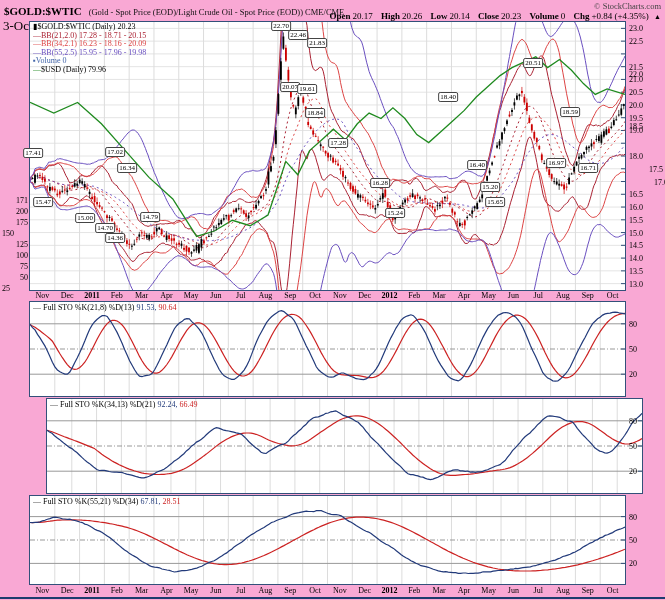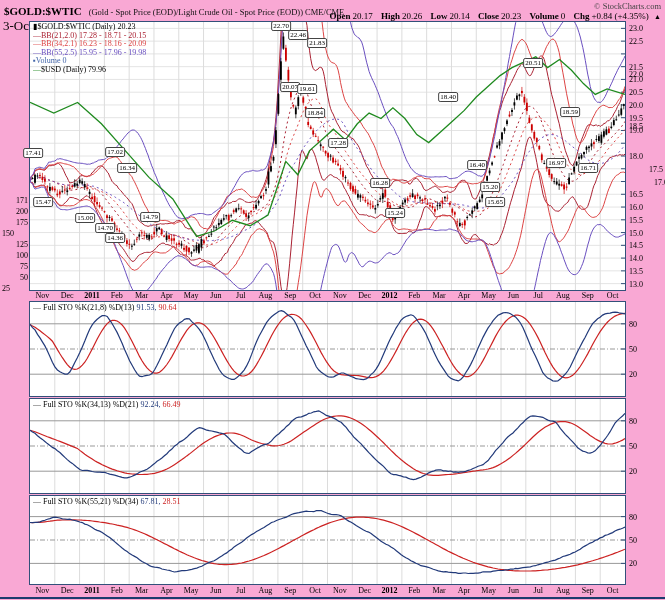--- a/index.html
+++ b/index.html
@@ -701,21 +701,21 @@
         <line x1="0" y1="72.2" x2="595" y2="72.2" stroke="#999999" stroke-width="1"></line>
         <line x1="591" y1="72.2" x2="595" y2="72.2" stroke="#33507a" stroke-width="1"></line>
         <polyline points="0.0,22.4 2.5,24.0 5.0,25.3 7.5,27.1 10.0,28.8 12.4,30.7 14.9,32.6 17.4,34.6 19.9,36.8 22.4,39.2 24.9,43.4 27.4,47.6 29.9,51.8 32.4,55.7 34.9,59.3 37.3,62.6 39.8,65.2 42.3,66.8 44.8,67.4 47.3,67.0 49.8,65.5 52.3,63.2 54.8,60.2 57.3,56.3 59.7,51.8 62.2,46.9 64.7,41.9 67.2,37.0 69.7,32.5 72.2,28.3 74.7,24.6 77.2,21.6 79.7,19.5 82.2,18.4 84.6,18.3 87.1,19.0 89.6,20.6 92.1,23.0 94.6,26.2 97.1,30.2 99.6,34.7 102.1,39.6 104.6,44.6 107.1,49.5 109.5,54.4 112.0,58.8 114.5,62.6 117.0,65.8 119.5,68.4 122.0,70.2 124.5,71.1 127.0,71.1 129.5,70.2 131.9,68.3 134.4,65.7 136.9,62.5 139.4,58.8 141.9,54.6 144.4,50.0 146.9,45.2 149.4,40.5 151.9,36.1 154.4,32.1 156.8,28.4 159.3,25.4 161.8,23.0 164.3,21.5 166.8,20.8 169.3,20.8 171.8,21.6 174.3,23.1 176.8,25.3 179.2,28.2 181.7,31.8 184.2,35.8 186.7,40.1 189.2,44.7 191.7,49.4 194.2,54.0 196.7,58.4 199.2,62.5 201.7,66.1 204.1,69.1 206.6,71.5 209.1,73.1 211.6,73.9 214.1,74.0 216.6,73.3 219.1,71.8 221.6,69.5 224.1,66.4 226.5,62.6 229.0,58.3 231.5,53.7 234.0,48.9 236.5,43.8 239.0,38.8 241.5,33.8 244.0,29.3 246.5,25.1 249.0,21.5 251.4,18.4 253.9,15.9 256.4,14.1 258.9,13.0 261.4,12.4 263.9,12.5 266.4,13.3 268.9,14.8 271.4,17.0 273.8,20.0 276.3,23.5 278.8,27.4 281.3,31.6 283.8,36.2 286.3,41.1 288.8,46.1 291.3,50.9 293.8,55.3 296.3,59.3 298.7,62.9 301.2,66.1 303.7,68.7 306.2,70.6 308.7,71.9 311.2,72.6 313.7,72.9 316.2,73.1 318.7,73.2 321.2,73.3 323.6,73.3 326.1,73.5 328.6,73.7 331.1,74.1 333.6,74.6 336.1,75.2 338.6,75.6 341.1,75.7 343.6,75.4 346.0,74.6 348.5,73.4 351.0,71.5 353.5,69.1 356.0,66.0 358.5,62.3 361.0,58.1 363.5,53.7 366.0,49.1 368.5,44.3 370.9,39.4 373.4,34.7 375.9,30.3 378.4,26.5 380.9,23.1 383.4,20.4 385.9,18.5 388.4,17.4 390.9,17.1 393.3,17.6 395.8,18.9 398.3,21.0 400.8,23.9 403.3,27.4 405.8,31.5 408.3,36.0 410.8,40.7 413.3,45.3 415.8,50.1 418.2,54.8 420.7,59.3 423.2,63.3 425.7,66.8 428.2,69.8 430.7,72.2 433.2,73.8 435.7,74.6 438.2,74.6 440.6,73.8 443.1,72.1 445.6,69.7 448.1,66.5 450.6,62.8 453.1,58.4 455.6,53.7 458.1,48.8 460.6,43.9 463.1,39.1 465.5,34.4 468.0,30.0 470.5,26.0 473.0,22.5 475.5,19.5 478.0,17.1 480.5,15.2 483.0,14.0 485.5,13.2 487.9,13.1 490.4,13.7 492.9,14.9 495.4,16.8 497.9,19.4 500.4,22.7 502.9,26.5 505.4,30.8 507.9,35.4 510.4,40.4 512.8,45.7 515.3,51.0 517.8,56.0 520.3,60.6 522.8,64.8 525.3,68.3 527.8,71.4 530.3,73.7 532.8,75.2 535.3,75.8 537.7,75.7 540.2,74.8 542.7,73.2 545.2,70.9 547.7,67.9 550.2,64.5 552.7,60.5 555.2,56.3 557.7,51.9 560.1,47.3 562.6,42.5 565.1,38.0 567.6,33.7 570.1,29.7 572.6,26.1 575.1,22.9 577.6,20.0 580.1,17.6 582.6,15.7 585.0,14.1 587.5,13.0 590.0,12.2 592.5,11.6 595.0,11.3 " fill="none" stroke="#cc2222" stroke-width="1.2"></polyline>
         <polyline points="0.0,22.4 2.5,25.6 5.0,27.9 7.5,32.4 10.0,35.9 12.4,39.9 14.9,43.9 17.4,49.0 19.9,54.4 22.4,60.2 24.9,64.9 27.4,68.0 29.9,69.8 32.4,71.0 34.9,72.1 37.3,72.2 39.8,70.0 42.3,65.6 44.8,60.5 47.3,55.7 49.8,50.6 52.3,44.9 54.8,39.0 57.3,32.7 59.7,27.2 62.2,22.9 64.7,19.7 67.2,17.3 69.7,15.3 72.2,13.7 74.7,13.5 77.2,14.5 79.7,18.1 82.2,21.7 84.6,26.0 87.1,30.4 89.6,35.7 92.1,41.2 94.6,47.5 97.1,53.1 99.6,58.8 102.1,63.3 104.6,67.7 107.1,71.6 109.5,74.1 112.0,74.7 114.5,73.8 117.0,73.4 119.5,73.0 122.0,71.5 124.5,68.0 127.0,63.3 129.5,58.2 131.9,53.0 134.4,47.7 136.9,42.8 139.4,37.1 141.9,31.8 144.4,26.7 146.9,23.5 149.4,21.1 151.9,19.6 154.4,17.4 156.8,16.7 159.3,16.9 161.8,19.6 164.3,21.9 166.8,24.4 169.3,27.3 171.8,31.1 174.3,36.0 176.8,41.3 179.2,46.9 181.7,52.2 184.2,57.7 186.7,62.6 189.2,67.5 191.7,71.2 194.2,73.8 196.7,75.3 199.2,76.5 201.7,77.3 204.1,77.4 206.6,75.8 209.1,73.6 211.6,71.0 214.1,68.1 216.6,63.9 219.1,58.7 221.6,52.4 224.1,45.6 226.5,39.7 229.0,34.3 231.5,29.7 234.0,25.1 236.5,20.7 239.0,17.4 241.5,14.8 244.0,12.8 246.5,11.1 249.0,9.2 251.4,8.7 253.9,9.6 256.4,11.7 258.9,13.8 261.4,15.2 263.9,18.1 266.4,22.5 268.9,28.1 271.4,33.4 273.8,38.6 276.3,44.0 278.8,48.6 281.3,53.9 283.8,59.2 286.3,64.8 288.8,68.0 291.3,70.3 293.8,71.9 296.3,73.8 298.7,75.0 301.2,75.2 303.7,74.8 306.2,73.4 308.7,72.2 311.2,71.0 313.7,71.0 316.2,72.2 318.7,73.4 321.2,74.5 323.6,75.4 326.1,76.7 328.6,77.0 331.1,77.3 333.6,77.6 336.1,76.9 338.6,75.3 341.1,72.4 343.6,70.4 346.0,67.1 348.5,63.1 351.0,58.1 353.5,52.3 356.0,46.4 358.5,40.7 361.0,35.6 363.5,31.0 366.0,26.1 368.5,22.3 370.9,18.4 373.4,16.0 375.9,14.5 378.4,13.6 380.9,12.8 383.4,13.7 385.9,16.4 388.4,20.0 390.9,23.3 393.3,27.1 395.8,31.5 398.3,37.2 400.8,42.8 403.3,48.7 405.8,53.9 408.3,58.9 410.8,63.1 413.3,66.9 415.8,70.7 418.2,74.1 420.7,76.3 423.2,77.4 425.7,78.2 428.2,78.9 430.7,77.5 433.2,75.0 435.7,70.8 438.2,66.9 440.6,62.6 443.1,57.5 445.6,51.9 448.1,46.1 450.6,40.6 453.1,35.1 455.6,30.4 458.1,25.9 460.6,22.5 463.1,18.7 465.5,15.8 468.0,13.3 470.5,12.1 473.0,10.9 475.5,10.5 478.0,10.8 480.5,11.8 483.0,13.4 485.5,14.9 487.9,17.7 490.4,21.0 492.9,25.5 495.4,31.2 497.9,37.3 500.4,43.5 502.9,49.0 505.4,54.0 507.9,59.6 510.4,65.2 512.8,70.7 515.3,73.7 517.8,76.1 520.3,77.3 522.8,78.8 525.3,79.1 527.8,79.0 530.3,77.1 532.8,74.6 535.3,72.0 537.7,69.0 540.2,65.0 542.7,59.8 545.2,54.6 547.7,49.3 550.2,44.4 552.7,39.6 555.2,35.2 557.7,30.2 560.1,25.8 562.6,21.6 565.1,19.2 567.6,16.8 570.1,15.3 572.6,13.1 575.1,11.9 577.6,11.4 580.1,11.1 582.6,10.4 585.0,10.1 587.5,10.3 590.0,11.2 592.5,11.4 595.0,11.9 " fill="none" stroke="#223a7a" stroke-width="1.2"></polyline>
       </svg>
       <div class="ptitle"><span style="color: rgb(51, 51, 51);">— </span><span style="color: rgb(0, 0, 0);">Full STO %K(21,8) %D(13) </span><span style="color: rgb(34, 58, 122);">91.53, </span><span style="color: rgb(204, 34, 34);">90.64</span></div>
     </div>
     <div class="ylab" style="left: 629px; top: 319.8px;">80</div>
     <div class="ylab" style="left: 629px; top: 345px;">50</div>
     <div class="ylab" style="left: 629px; top: 370.2px;">20</div>
-    <div class="panel" style="left: 29px; top: 398px; width: 595px; height: 94px; text-align: right;">
+    <div class="panel" style="left: 46px; top: 398px; width: 595px; height: 94px; text-align: right;">
       <svg width="595" height="94" viewBox="0 0 595 94">
         <line x1="24.791666666666668" y1="0" x2="24.791666666666668" y2="94" stroke="#dcdcdc" stroke-width="1"></line>
         <line x1="49.583333333333336" y1="0" x2="49.583333333333336" y2="94" stroke="#dcdcdc" stroke-width="1"></line>
         <line x1="74.375" y1="0" x2="74.375" y2="94" stroke="#dcdcdc" stroke-width="1"></line>
         <line x1="99.16666666666667" y1="0" x2="99.16666666666667" y2="94" stroke="#dcdcdc" stroke-width="1"></line>
         <line x1="123.95833333333333" y1="0" x2="123.95833333333333" y2="94" stroke="#dcdcdc" stroke-width="1"></line>
         <line x1="148.75" y1="0" x2="148.75" y2="94" stroke="#dcdcdc" stroke-width="1"></line>
         <line x1="173.54166666666666" y1="0" x2="173.54166666666666" y2="94" stroke="#dcdcdc" stroke-width="1"></line>
         <line x1="198.33333333333334" y1="0" x2="198.33333333333334" y2="94" stroke="#dcdcdc" stroke-width="1"></line>
         <line x1="223.125" y1="0" x2="223.125" y2="94" stroke="#dcdcdc" stroke-width="1"></line>

